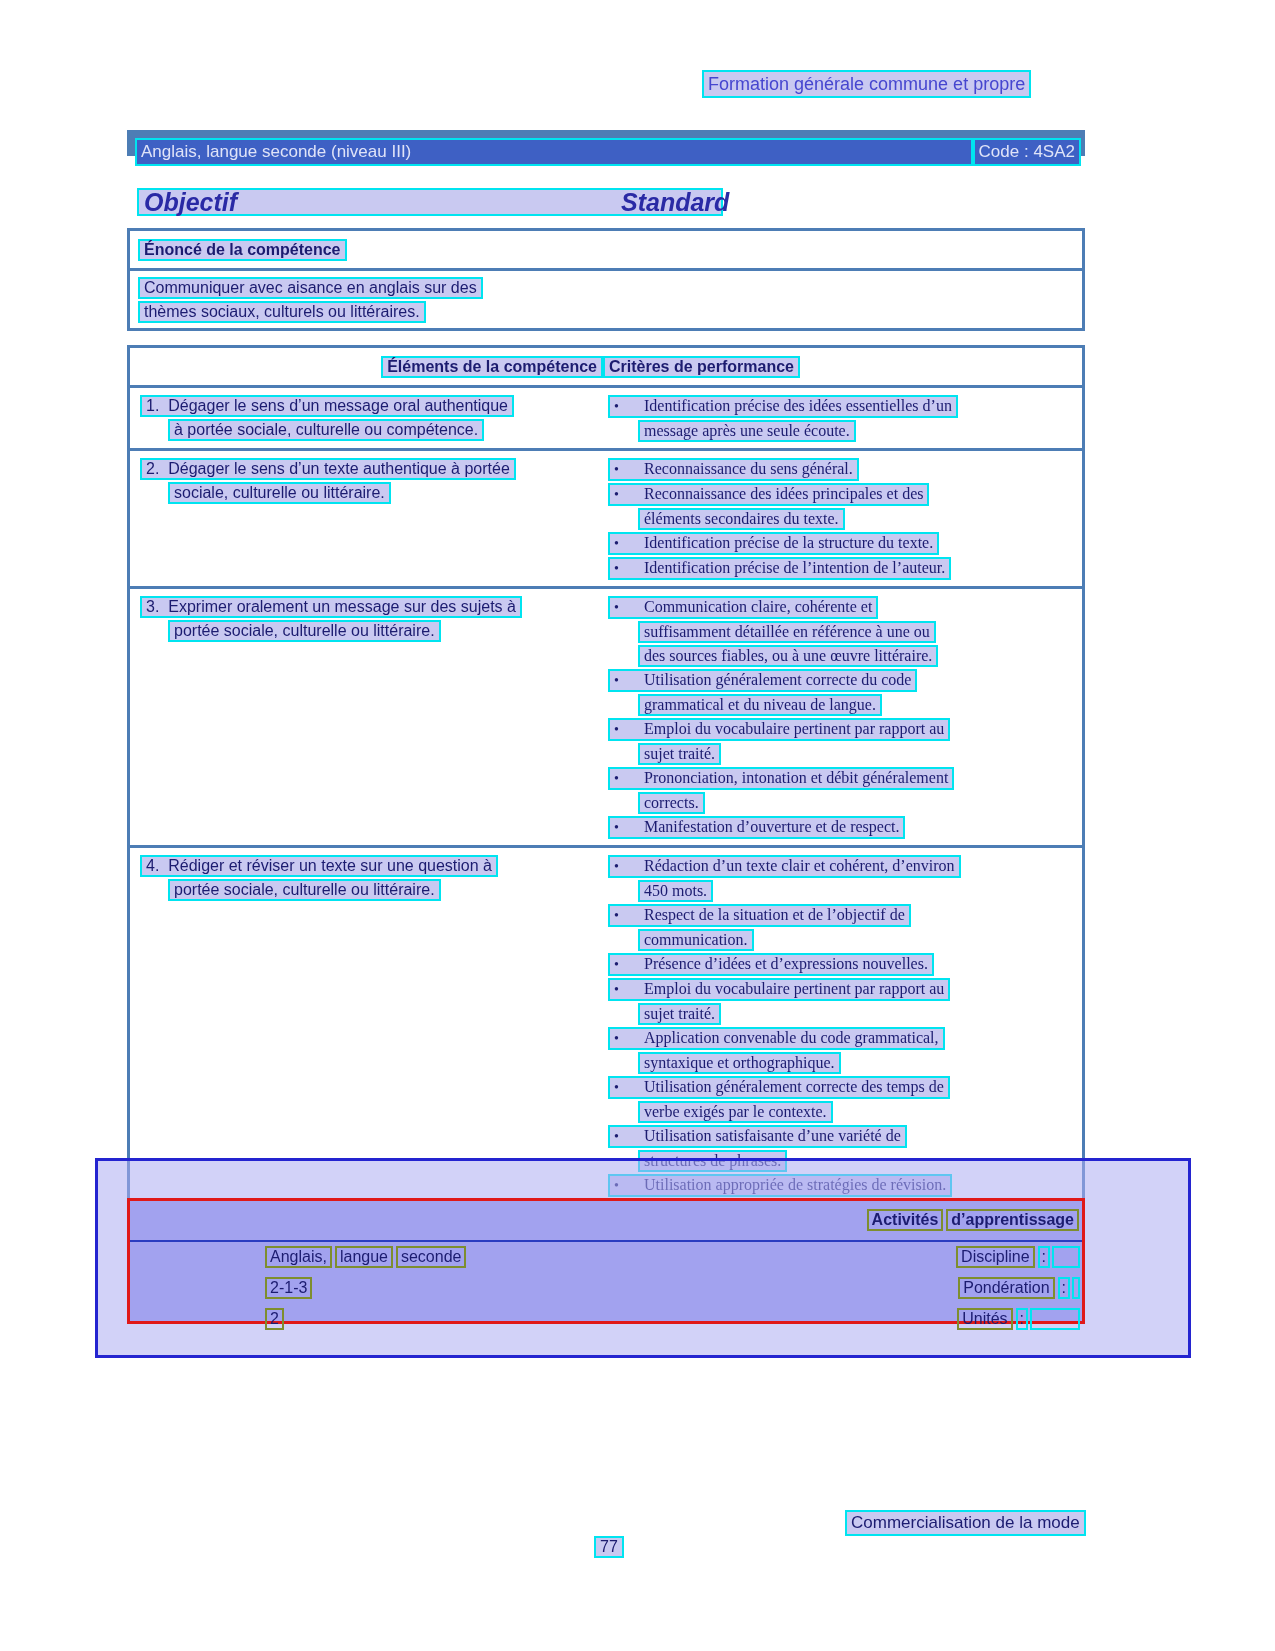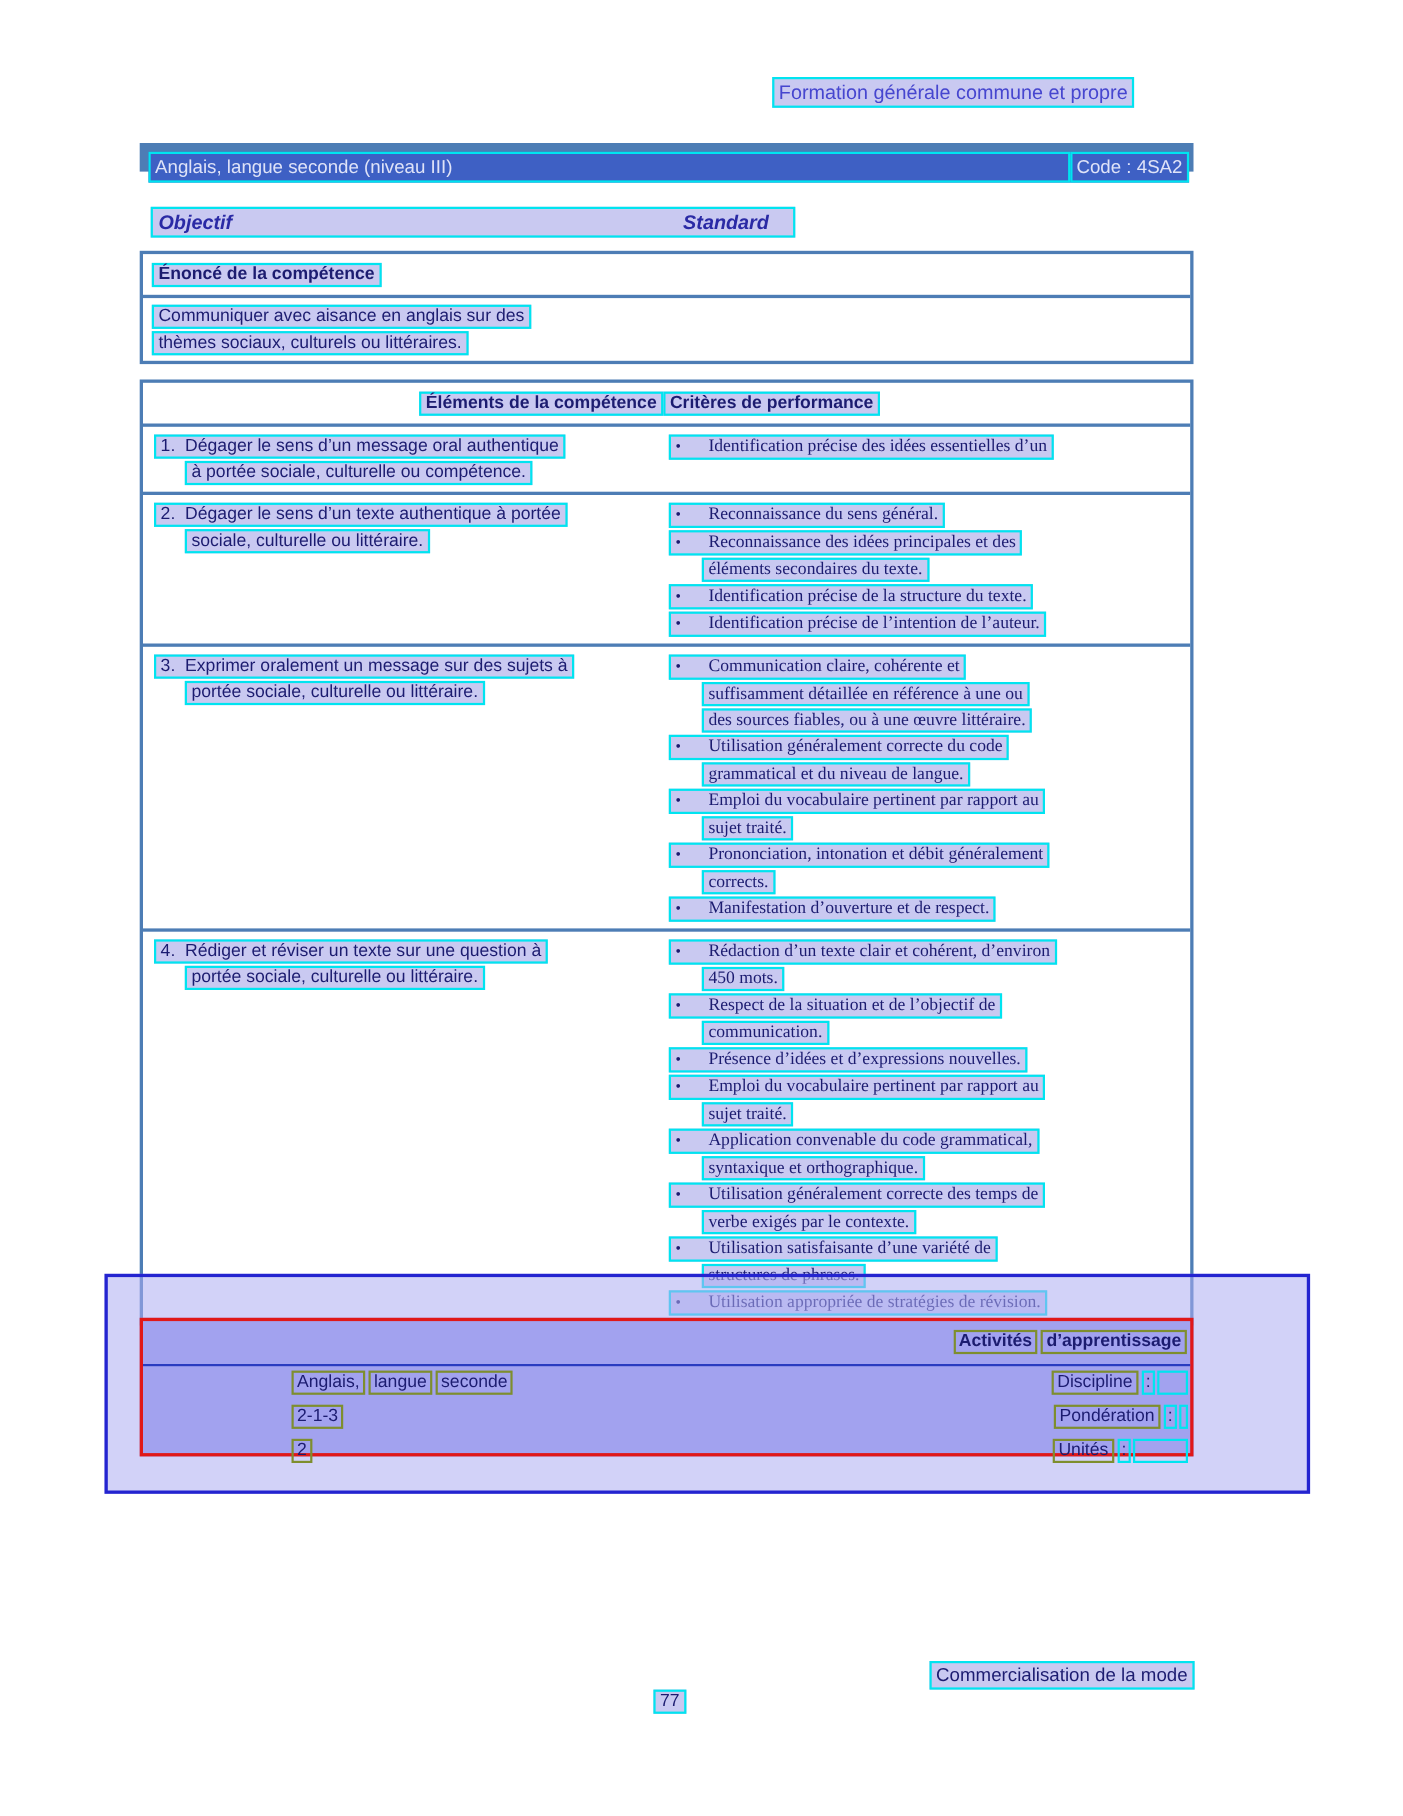--- a/index.html
+++ b/index.html
@@ -55,21 +55,21 @@
   .tb-box{
     border:2px solid var(--cyan);
     color:#dfe3f8;font-size:17px;line-height:24px;
     padding:0 4px;white-space:pre;
   }
   .tb-box.grow{flex:1;}
   
   .sectionbar{
     position:absolute;left:137px;top:188px;width:586px;height:28px;
     background:var(--hl);border:2px solid var(--cyan);
-    font-size:18px;font-weight:bold;font-style:italic;color:#2a2aa5;
+    font-size:25px;font-weight:bold;font-style:italic;color:#2a2aa5;
     line-height:24px;
   }
   .sectionbar .left{position:absolute;left:5px;top:0;}
   .sectionbar .right{position:absolute;left:482px;top:0;}
   
   .enonce{
     position:absolute;left:127px;top:228px;width:958px;height:103px;
     border:3px solid var(--steel);background:#fff;
   }
   .enonce .hdr{
@@ -180,20 +180,21 @@
     </div>
   </div>
   <div id="comp-rows">
       <div class="comp-row">
         <div class="cell-left">
           <span class="line">1.  Dégager le sens d’un message oral authentique</span>
           <span class="line cont">à portée sociale, culturelle ou compétence.</span>
         </div>
         <div class="cell-right">
           <div class="crit-line"><span class="line"><span class="bullet">•</span>Identification précise des idées essentielles d’un</span></div>
+          <div class="crit-line"><span class="line cont">message après une seule écoute.</span></div>
         </div>
       </div>
       <div class="comp-row">
         <div class="cell-left">
           <span class="line">2.  Dégager le sens d’un texte authentique à portée</span>
           <span class="line cont">sociale, culturelle ou littéraire.</span>
         </div>
         <div class="cell-right">
           <div class="crit-line"><span class="line"><span class="bullet">•</span>Reconnaissance du sens général.</span></div>
           <div class="crit-line"><span class="line"><span class="bullet">•</span>Reconnaissance des idées principales et des</span></div>

